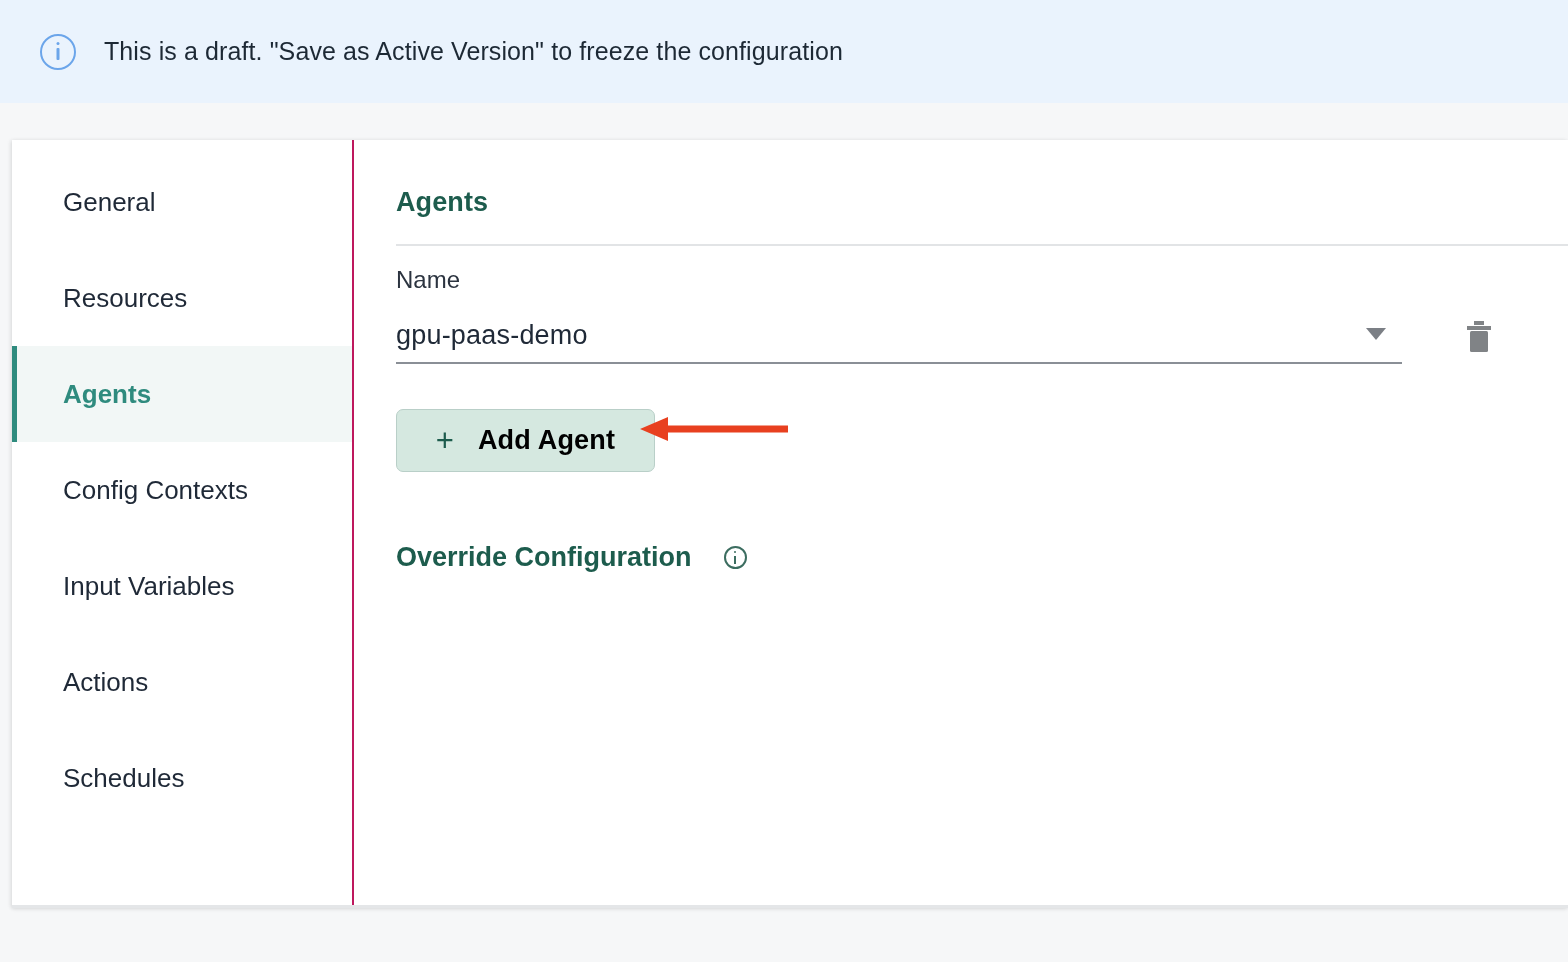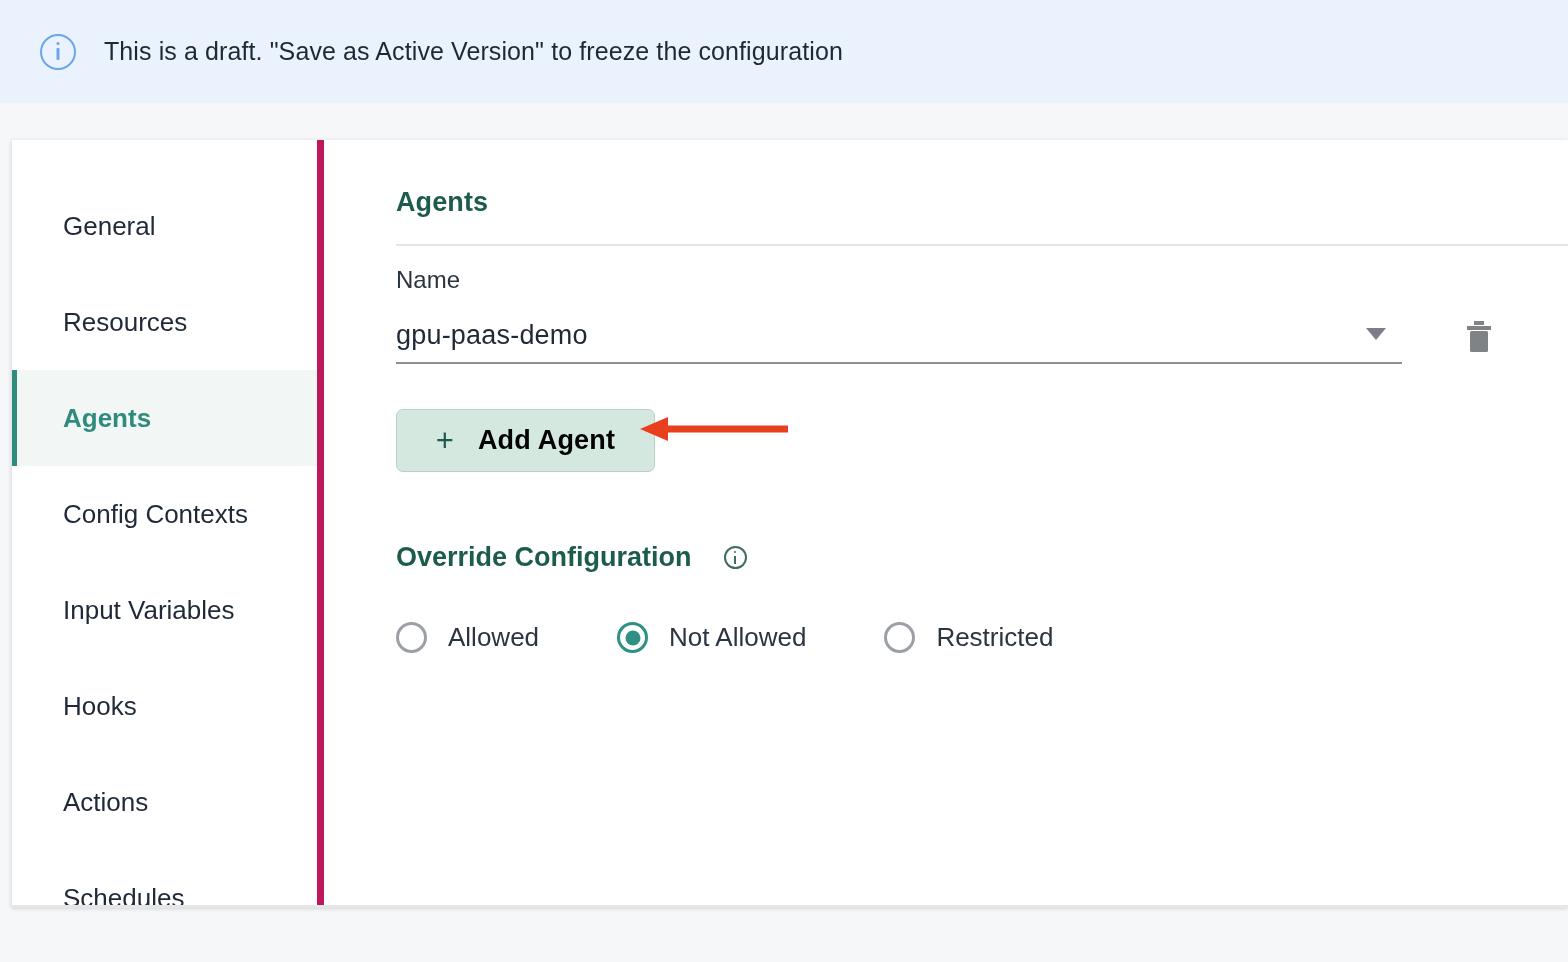--- a/index.html
+++ b/index.html
@@ -61,23 +61,23 @@
     background: #ffffff;
     border-bottom: 3px solid #e4e6e8;
     box-shadow: 0 1px 4px rgba(0,0,0,.10), -2px 0 4px rgba(0,0,0,.05);
     overflow: hidden;
   }
 
   
   .sidebar {
     position: absolute;
     left: 0; top: 0;
-    width: 312px; height: 100%;
-    border-right: 7px solid #be185d;
-    padding-top: 38px;
+    width: 342px; height: 100%;
+    border-right: 2px solid #be185d;
+    padding-top: 14px;
   }
   .nav-item {
     position: relative;
     height: 96px;
     display: flex;
     align-items: center;
     padding-left: 51px;
     font-size: 26px;
     color: #1f2937;
     cursor: pointer;
@@ -298,23 +298,20 @@
       <span>Resources</span>
     </div>
     <div class="nav-item active">
       <span>Agents</span>
     </div>
     <div class="nav-item">
       <span>Config Contexts</span>
     </div>
     <div class="nav-item">
       <span>Input Variables</span>
-    </div>
-    <div class="nav-item">
-      <span>Hooks</span>
     </div>
     <div class="nav-item">
       <span>Actions</span>
     </div>
     <div class="nav-item">
       <span>Schedules</span>
     </div>
   </div>
 
   <div class="main">
@@ -342,34 +339,20 @@
     <div class="add-btn">
       <span class="plus">+</span>
       <span class="lbl">Add Agent</span>
     </div>
 
     <div class="override-head">
       <span class="override-title">Override Configuration</span>
       <span class="info-circle"></span>
     </div>
 
-    <div class="radio-row">
-      <div class="radio-opt">
-        <span class="radio"></span>
-        <span class="radio-label">Allowed</span>
-      </div>
-      <div class="radio-opt selected">
-        <span class="radio"></span>
-        <span class="radio-label">Not Allowed</span>
-      </div>
-      <div class="radio-opt">
-        <span class="radio"></span>
-        <span class="radio-label">Restricted</span>
-      </div>
-    </div>
 
   </div>
 </div>
 
 <div class="annot-arrow">
   <svg width="150" height="30" viewBox="0 0 150 30">
     <path d="M24 15 L150 15" stroke="#e8401f" stroke-width="7" fill="none"></path>
     <path d="M2 15 L30 3 L30 27 Z" fill="#e8401f"></path>
   </svg>
 </div>

